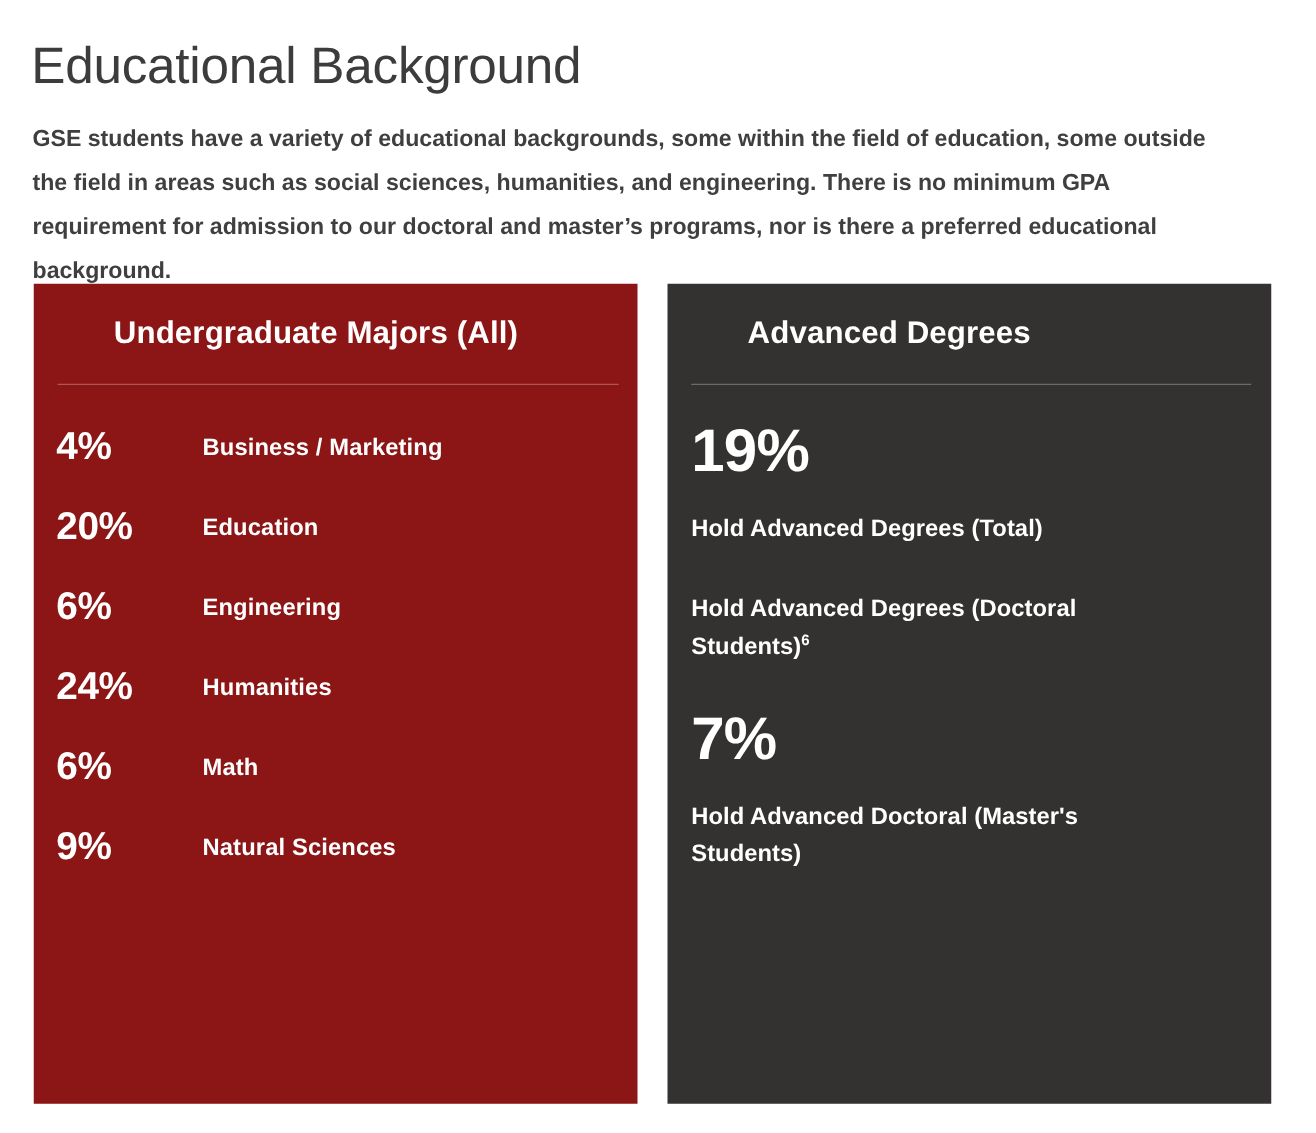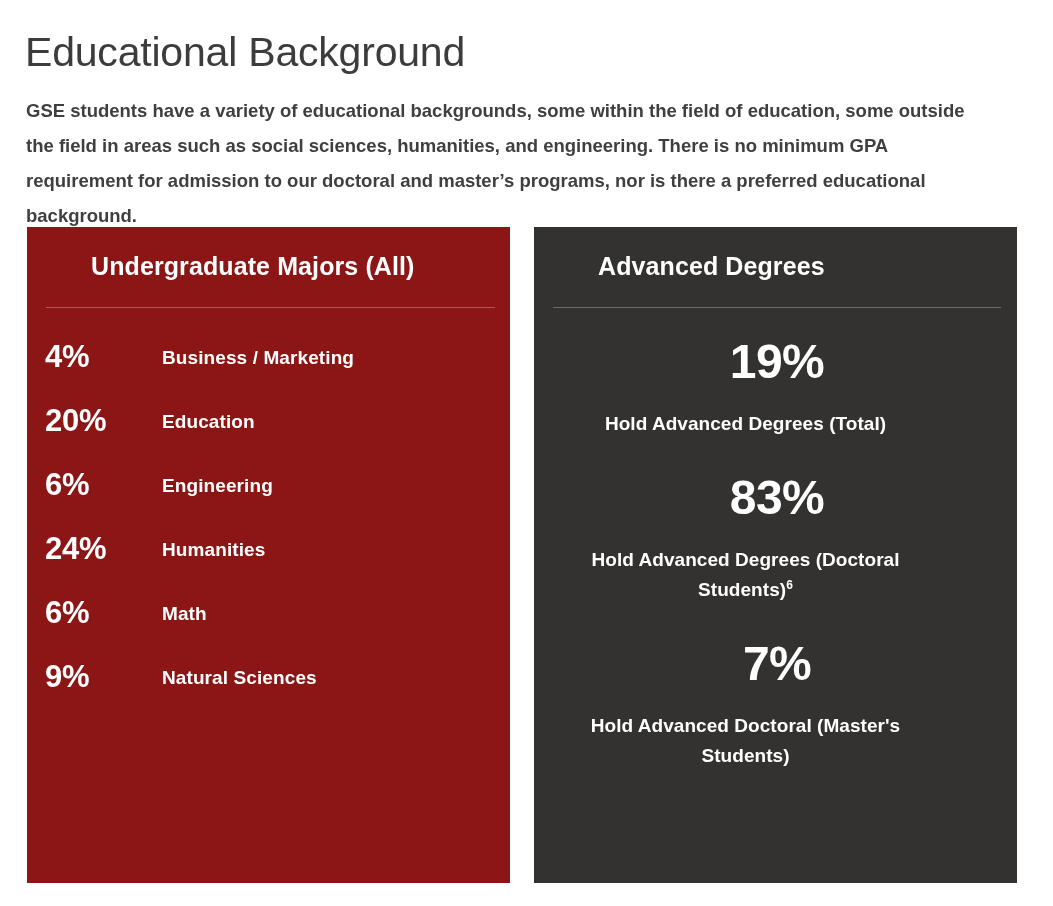--- a/index.html
+++ b/index.html
@@ -132,21 +132,20 @@
     position: relative;
     top: -3px;
   }
 
   
   .degree-list {
     position: absolute;
     left: 19px;
     top: 110px;
     right: 16px;
-    text-align: center;
   }
 
   .degree-block {
     margin-bottom: 34px;
   }
 
   .degree-pct {
     font-size: 48px;
     font-weight: 700;
     color: #ffffff;
@@ -233,21 +232,20 @@
       <div class="degree-list">
 
         <div class="degree-block">
           <div class="degree-pct">19%</div>
           <div class="degree-label">
             <span>Hold Advanced Degrees (Total)</span><sup></sup>
           </div>
         </div>
 
         <div class="degree-block">
-          <div class="degree-pct">83%</div>
           <div class="degree-label">
             <span>Hold Advanced Degrees (Doctoral Students)</span><sup>6</sup>
           </div>
         </div>
 
         <div class="degree-block">
           <div class="degree-pct">7%</div>
           <div class="degree-label">
             <span>Hold Advanced Doctoral (Master's Students)</span><sup></sup>
           </div>

